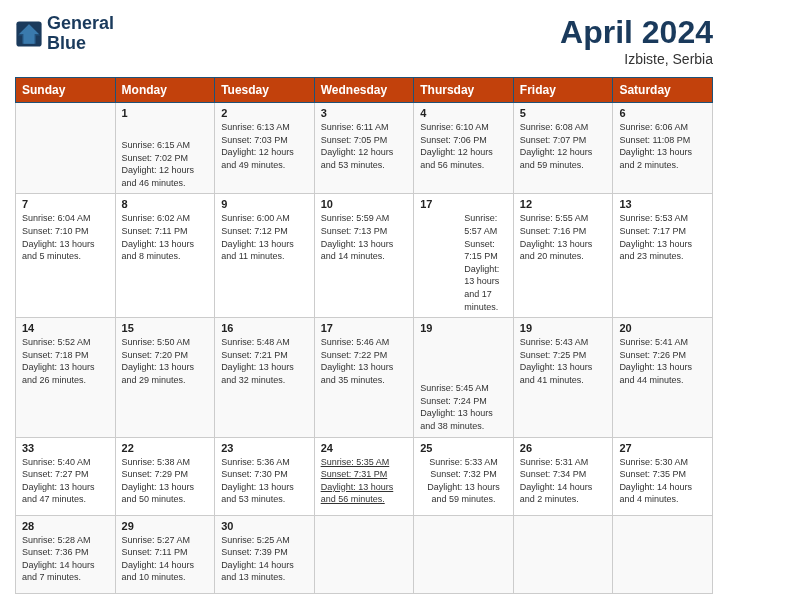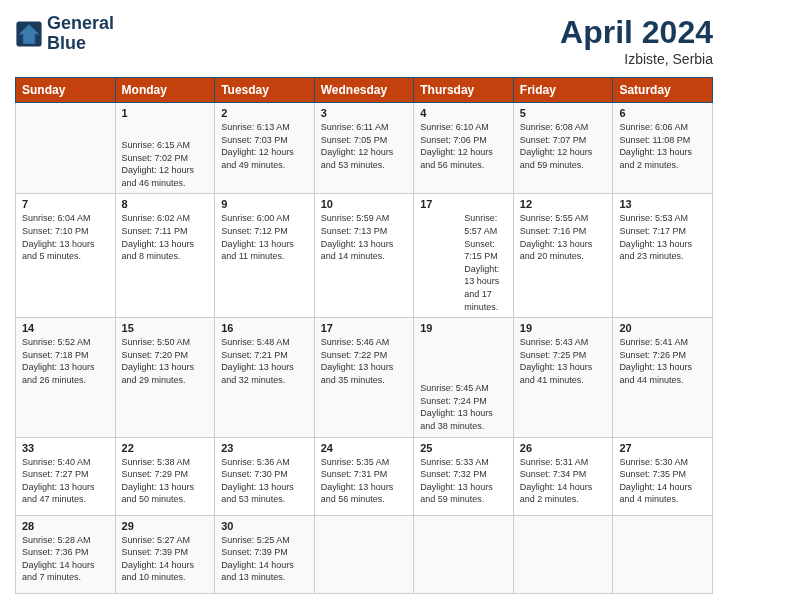--- a/index.html
+++ b/index.html
@@ -292,28 +292,28 @@
           </td>
           <td>
             <span class="day-num">23</span>
             <div class="cell-text" style="white-space: pre-line;">Sunrise: 5:36 AM
 Sunset: 7:30 PM
 Daylight: 13 hours
 and 53 minutes.</div>
           </td>
           <td>
             <span class="day-num">24</span>
-            <div class="cell-text" style="white-space: pre-line;">Sunrise: 5:35 AM
+            <div class="cell-text" style="white-space: pre-line; text-decoration: underline;">Sunrise: 5:35 AM
 Sunset: 7:31 PM
 Daylight: 13 hours
 and 56 minutes.</div>
           </td>
           <td>
             <span class="day-num">25</span>
-            <div class="cell-text" style="white-space: pre-line;">Sunrise: 5:33 AM
+            <div class="cell-text" style="white-space: pre-line; text-align: center;">Sunrise: 5:33 AM
 Sunset: 7:32 PM
 Daylight: 13 hours
 and 59 minutes.</div>
           </td>
           <td>
             <span class="day-num">26</span>
             <div class="cell-text" style="white-space: pre-line;">Sunrise: 5:31 AM
 Sunset: 7:34 PM
 Daylight: 14 hours
 and 2 minutes.</div>
@@ -330,21 +330,21 @@
           <td>
             <span class="day-num">28</span>
             <div class="cell-text" style="white-space: pre-line;">Sunrise: 5:28 AM
 Sunset: 7:36 PM
 Daylight: 14 hours
 and 7 minutes.</div>
           </td>
           <td>
             <span class="day-num">29</span>
             <div class="cell-text" style="white-space: pre-line;">Sunrise: 5:27 AM
-Sunset: 7:39 PM
+Sunset: 7:11 PM
 Daylight: 14 hours
 and 10 minutes.</div>
           </td>
           <td>
             <span class="day-num">30</span>
             <div class="cell-text" style="white-space: pre-line;">Sunrise: 5:25 AM
 Sunset: 7:39 PM
 Daylight: 14 hours
 and 13 minutes.</div>
           </td>

